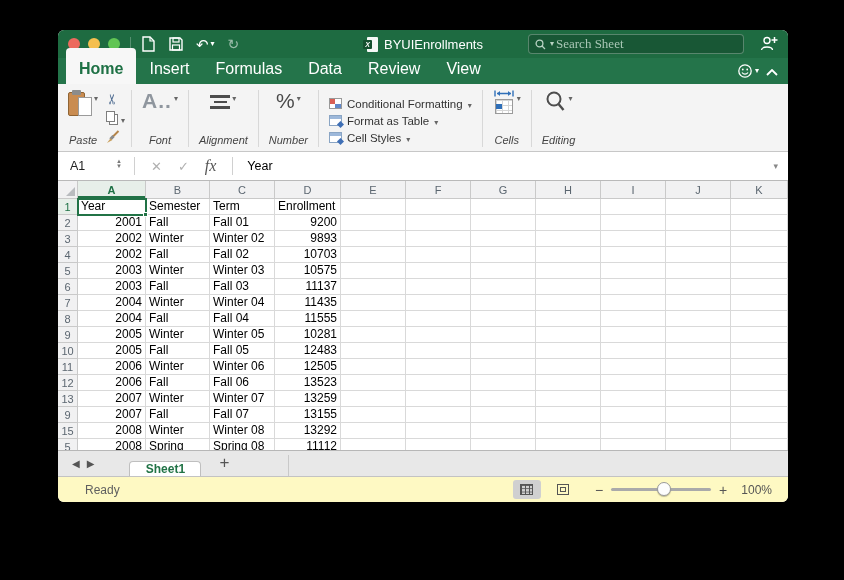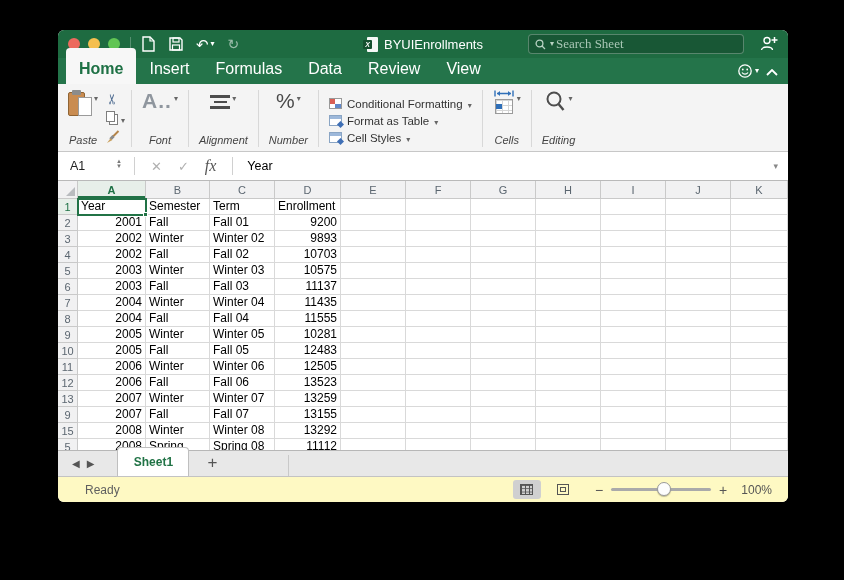--- a/index.html
+++ b/index.html
@@ -129,22 +129,22 @@
           white-space:nowrap; overflow:hidden; line-height:15px; color:#000; }
   .cell.num { text-align:right; }
   .cell.selcell { position:relative; outline:2px solid #217346; outline-offset:-1px; z-index:2; overflow:visible; }
   .cell.selcell .handle { position:absolute; right:-3px; bottom:-3px; width:5px; height:5px;
                           background:#217346; border:1px solid #fff; }
 
   
   .tabbar { height:26px; background:#e8e8e8; border-top:1px solid #b7b7b7; display:flex;
             align-items:flex-end; padding-left:14px; position:relative; }
   .nav-arrow { color:#555; font-size:10px; margin:0 7px 7px 0; }
-  .sheettab { width:72px; height:29px; background:#fff; border:1px solid #bfbfbf; border-bottom:none;
-              border-radius:4px 4px 0 0; margin-left:16px; display:flex; align-items:center;
+  .sheettab { width:72px; height:15px; background:#fff; border:1px solid #bfbfbf; border-bottom:none;
+              border-radius:4px 4px 0 0; margin-left:28px; display:flex; align-items:center;
               justify-content:center; color:#217346; font-weight:bold; font-size:12px; }
   .addsheet { font-size:17px; color:#555; margin:0 0 3px 18px; }
   .tabbar .end-sep { position:absolute; left:230px; top:4px; bottom:0; width:1px; background:#c9c9c9; }
 
   
   .statusbar { height:26px; background:#fef9c3; border-top:1px solid #c3c3c3; display:flex;
                align-items:center; position:relative; font-size:12px; color:#606060; }
   .status-text { margin-left:27px; }
   .sb-right { position:absolute; right:0; top:0; height:100%; display:flex; align-items:center; }
   .viewbtn { width:28px; height:19px; border-radius:3px; display:flex; align-items:center;

